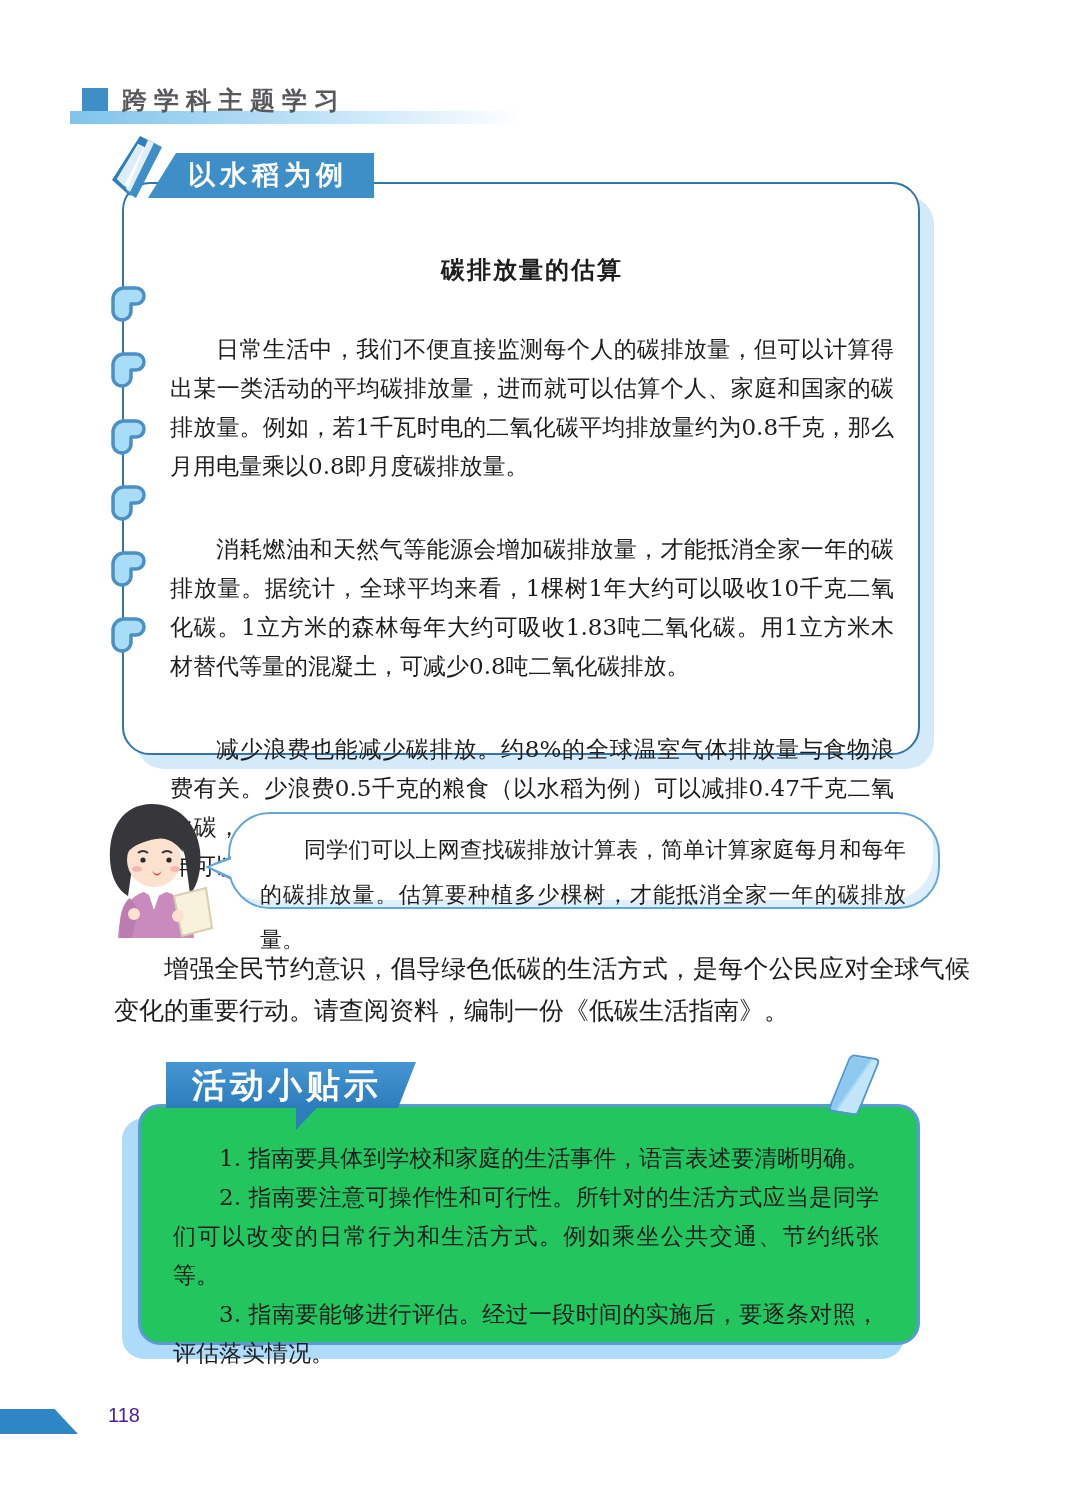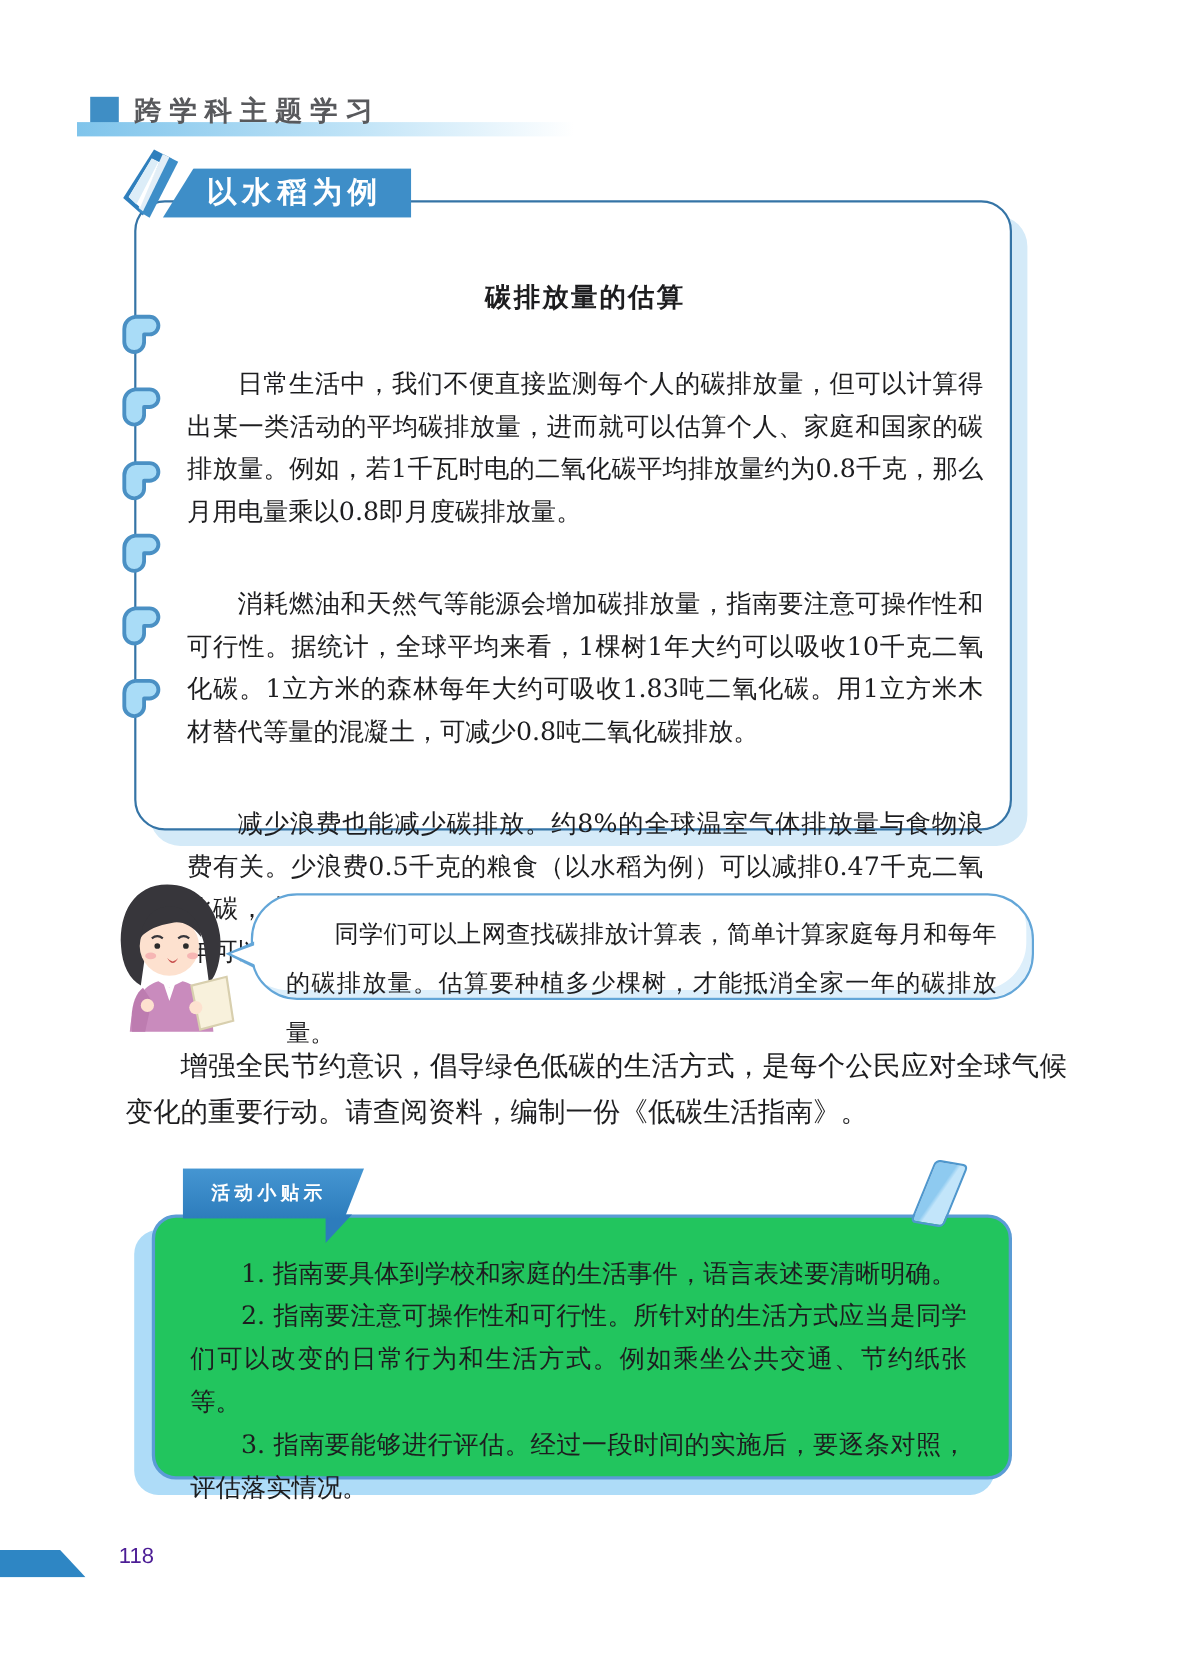--- a/index.html
+++ b/index.html
@@ -48,21 +48,21 @@
   .task-par { position:absolute; left:114px; top:948px; width:856px;
     font-family:"DejaVu Serif", serif; font-size:25px; line-height:42px; color:#1d1d1f;
     text-indent:2em; text-align:justify; }
 
   
   .tips-box { position:absolute; left:138px; top:1104px; width:782px; height:241px;
     background:#22c55e; border:3px solid #5b9bd5; border-radius:22px;
     box-shadow:-16px 14px 0 #aedcf8; }
   .tips-tag { position:absolute; left:166px; top:1062px; height:46px; line-height:46px;
     padding:0 34px 0 26px; background:linear-gradient(180deg,#4596d2,#2d7cbc);
-    color:#fff; font-size:17px; font-weight:bold; letter-spacing:4px;
+    color:#fff; font-size:34px; font-weight:bold; letter-spacing:4px;
     clip-path:polygon(0 0, 100% 0, calc(100% - 18px) 100%, 0 100%); z-index:5; }
   .tips-tag-tail { position:absolute; left:296px; top:1104px; width:0; height:0;
     border-top:26px solid #2d7cbc; border-right:24px solid transparent; z-index:4; }
   .bookmark-icon { position:absolute; left:838px; top:1056px; width:32px; height:58px;
     background:linear-gradient(105deg,#8ecaf0 45%,#c2e5fa 55%);
     border:2.5px solid #4f97cd; border-radius:5px;
     transform:skewX(-14deg) rotate(9deg); z-index:5; }
   .tips-content { padding:32px 38px 0 32px; }
   .tips-item { font-family:"DejaVu Serif", serif; font-size:23px; line-height:39px;
     color:#1d1d1f; text-indent:2em; text-align:justify; }
@@ -98,21 +98,21 @@
     <svg class="binder-ring" style="top:365px" viewBox="0 0 50 38">
         <path d="M25,4 h13 a8,8 0 0 1 0,16 h-5 v7 a9,9 0 0 1 -18,0 V15 a11,11 0 0 1 10,-11 z" fill="#a9dcf7" stroke="#4a90c4" stroke-width="3.5" stroke-linejoin="round"></path>
       </svg>
     <svg class="binder-ring" style="top:431px" viewBox="0 0 50 38">
         <path d="M25,4 h13 a8,8 0 0 1 0,16 h-5 v7 a9,9 0 0 1 -18,0 V15 a11,11 0 0 1 10,-11 z" fill="#a9dcf7" stroke="#4a90c4" stroke-width="3.5" stroke-linejoin="round"></path>
       </svg>
 
     <div class="rb-content">
       <div class="rb-title">碳排放量的估算</div>
       <p class="rb-par">日常生活中，我们不便直接监测每个人的碳排放量，但可以计算得出某一类活动的平均碳排放量，进而就可以估算个人、家庭和国家的碳排放量。例如，若1千瓦时电的二氧化碳平均排放量约为0.8千克，那么月用电量乘以0.8即月度碳排放量。</p>
-      <p class="rb-par">消耗燃油和天然气等能源会增加碳排放量，指南要注意可操作性和可行性。据统计，全球平均来看，1棵树1年大约可以吸收10千克二氧化碳。1立方米的森林每年大约可吸收1.83吨二氧化碳。用1立方米木材替代等量的混凝土，可减少0.8吨二氧化碳排放。</p>
+      <p class="rb-par">消耗燃油和天然气等能源会增加碳排放量，才能抵消全家一年的碳排放量。据统计，全球平均来看，1棵树1年大约可以吸收10千克二氧化碳。1立方米的森林每年大约可吸收1.83吨二氧化碳。用1立方米木材替代等量的混凝土，可减少0.8吨二氧化碳排放。</p>
       <p class="rb-par">减少浪费也能减少碳排放。约8%的全球温室气体排放量与食物浪费有关。少浪费0.5千克的粮食（以水稻为例）可以减排0.47千克二氧化碳，少买一件衣服可以减排6.4千克二氧化碳，每月少开一天车则一年可以减排98千克二氧化碳。</p>
     </div>
   </div>
 
   <svg class="book-icon" viewBox="0 0 64 80">
     <path d="M36,2 L52,10 L26,62 L8,46 Z" fill="#2f7fbd"></path>
     <path d="M34,10 L46,16 L25,56 L13,45 Z" fill="#ffffff"></path>
     <path d="M34,10 L40,13 L20,52 L13,45 Z" fill="#dcedf8"></path>
     <path d="M44,6 L58,13 L32,64 L22,58 Z" fill="#3e8ec8"></path>
     <path d="M44,6 L50,9 L26,58 L22,55 Z" fill="#ffffff" opacity="0.85"></path>

